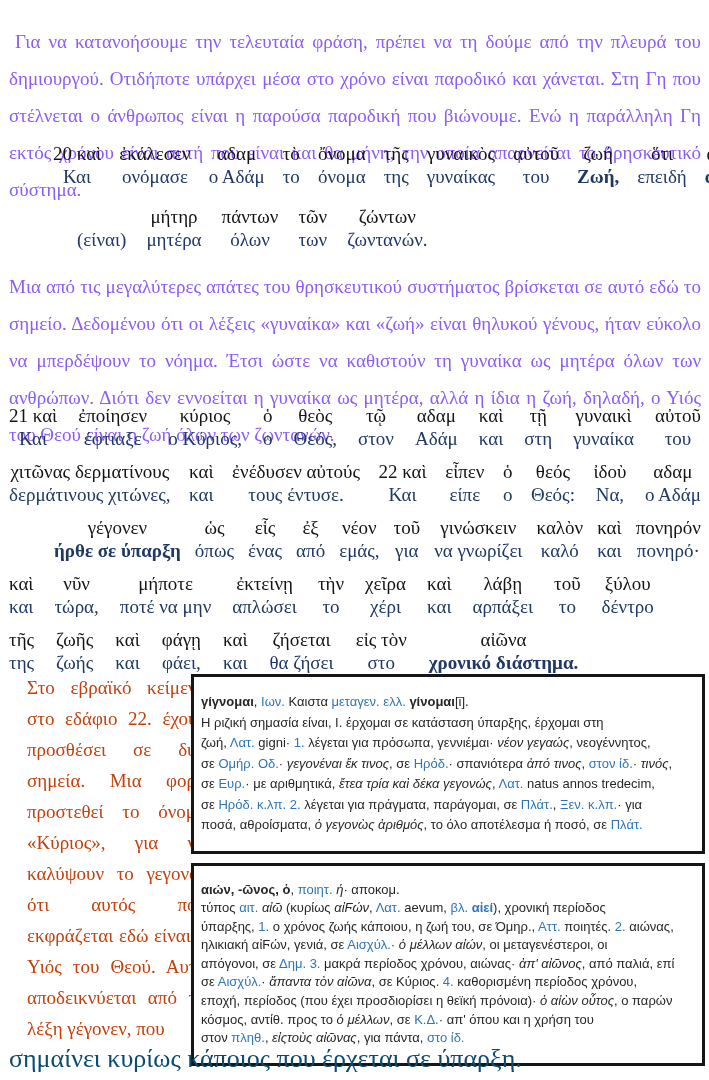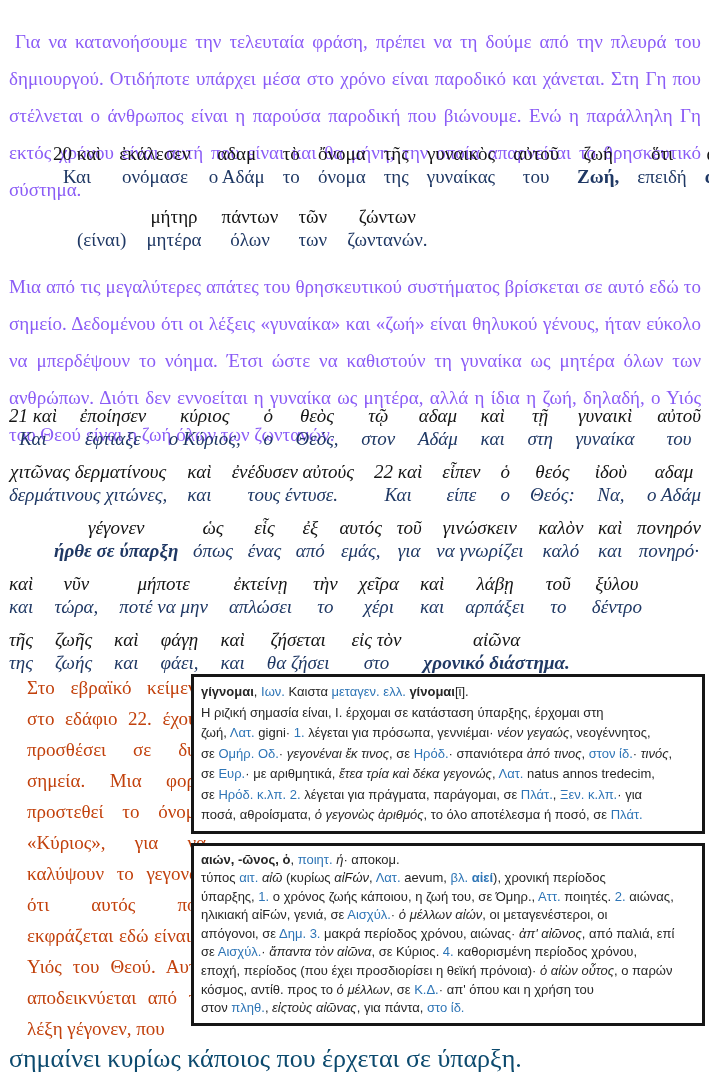--- a/index.html
+++ b/index.html
@@ -11,40 +11,40 @@
   .para{
     position:absolute;left:9px;width:692px;
     font-size:19px;line-height:37px;text-align:justify;
     color:#8b5cf6;
   }
   #p1{top:4px;text-indent:6px;}
   #p2{top:249px;}
   
   .il{position:absolute;left:9px;width:692px;display:flex;flex-direction:column;}
   #v20{top:142px;row-gap:17px;margin-left:44px;}
-  #v21{top:404px;row-gap:10px;font-style:italic;}
+  #v21{top:404px;row-gap:10px;}
   .il-row{display:flex;align-items:flex-end;}
   .il-row.justify{justify-content:space-between;}
   .il-row.start{justify-content:flex-start;}
   .pair{display:flex;flex-direction:column;align-items:center;}
   .anc{color:#141414;font-size:19px;line-height:23px;white-space:pre;}
   .mod{color:#1f3864;font-size:19px;line-height:23px;white-space:pre;}
   .mod.bold{font-weight:bold;}
   
   .left-col{
     position:absolute;left:27px;top:672px;width:179px;
     font-size:19px;line-height:31px;text-align:justify;color:#c2410c;
     overflow:hidden;height:376px;
   }
   
   .boxes{position:absolute;left:191px;top:674px;width:514px;display:flex;flex-direction:column;row-gap:9px;}
   .lexbox{
     border:3px solid #161616;background:#ffffff;
     font-family:"Liberation Sans","DejaVu Sans",sans-serif;
-    font-size:13px;color:#262626;padding:5px 7px;overflow:hidden;
+    font-size:13px;color:#262626;padding:15px 7px;overflow:hidden;
   }
   #box1 .lex-line{line-height:20.5px;}
   #box2 .lex-line{line-height:18.6px;}
   .lex-line{white-space:nowrap;overflow:hidden;}
   .seg{white-space:pre-wrap;}
   .seg.bold{font-weight:bold;}
   .seg.ital{font-style:italic;}
   .seg.blue{color:#2e75b6;}
   
   .final-line{
@@ -228,21 +228,21 @@
         </div>
         <div class="pair">
           <div class="anc">εἷς</div>
           <div class="mod">ένας</div>
         </div>
         <div class="pair">
           <div class="anc">ἐξ</div>
           <div class="mod">από</div>
         </div>
         <div class="pair">
-          <div class="anc">αυτός</div>
+          <div class="anc">νέον</div>
           <div class="mod">εμάς,</div>
         </div>
         <div class="pair">
           <div class="anc">τοῦ</div>
           <div class="mod">για</div>
         </div>
         <div class="pair">
           <div class="anc">γινώσκειν</div>
           <div class="mod">να γνωρίζει</div>
         </div>

